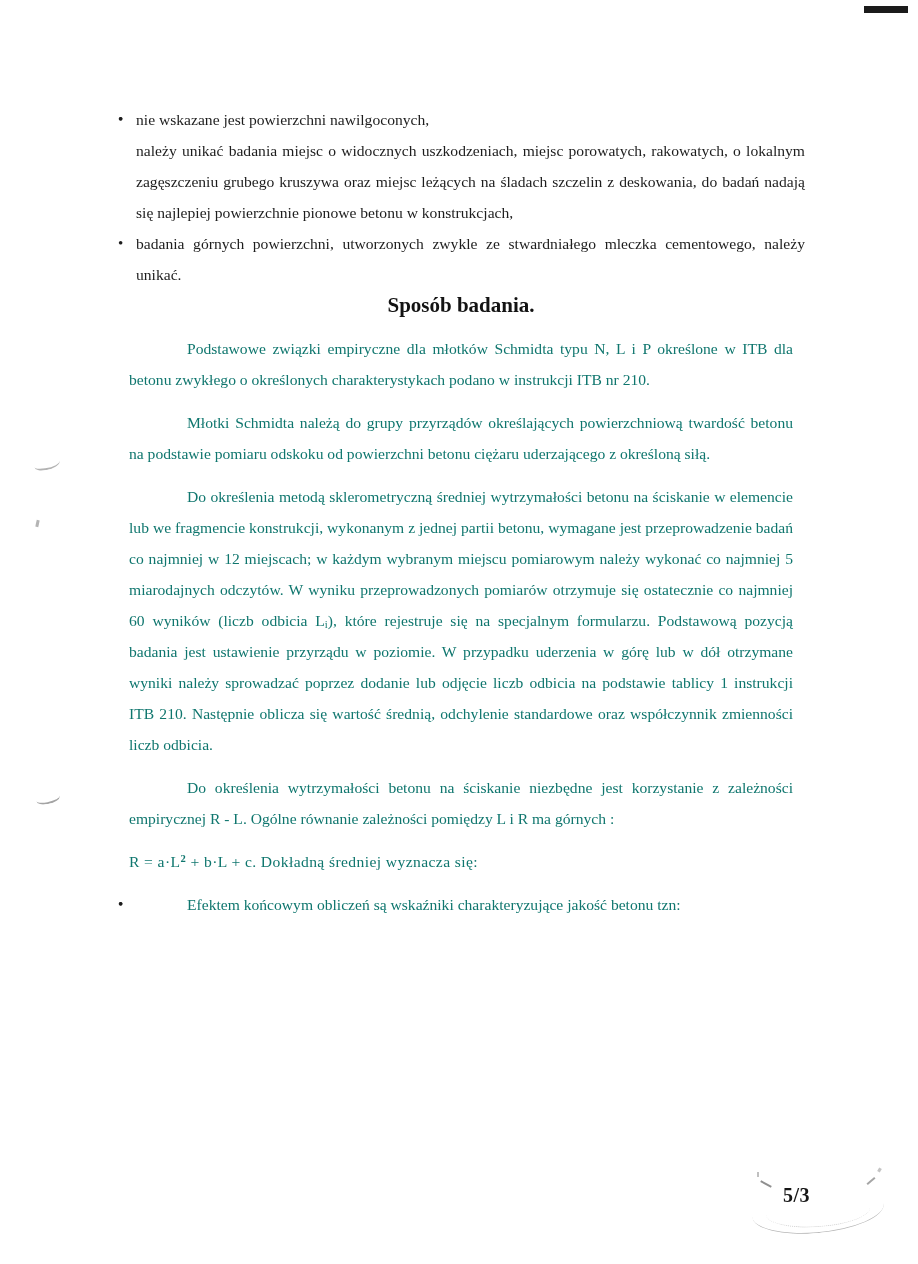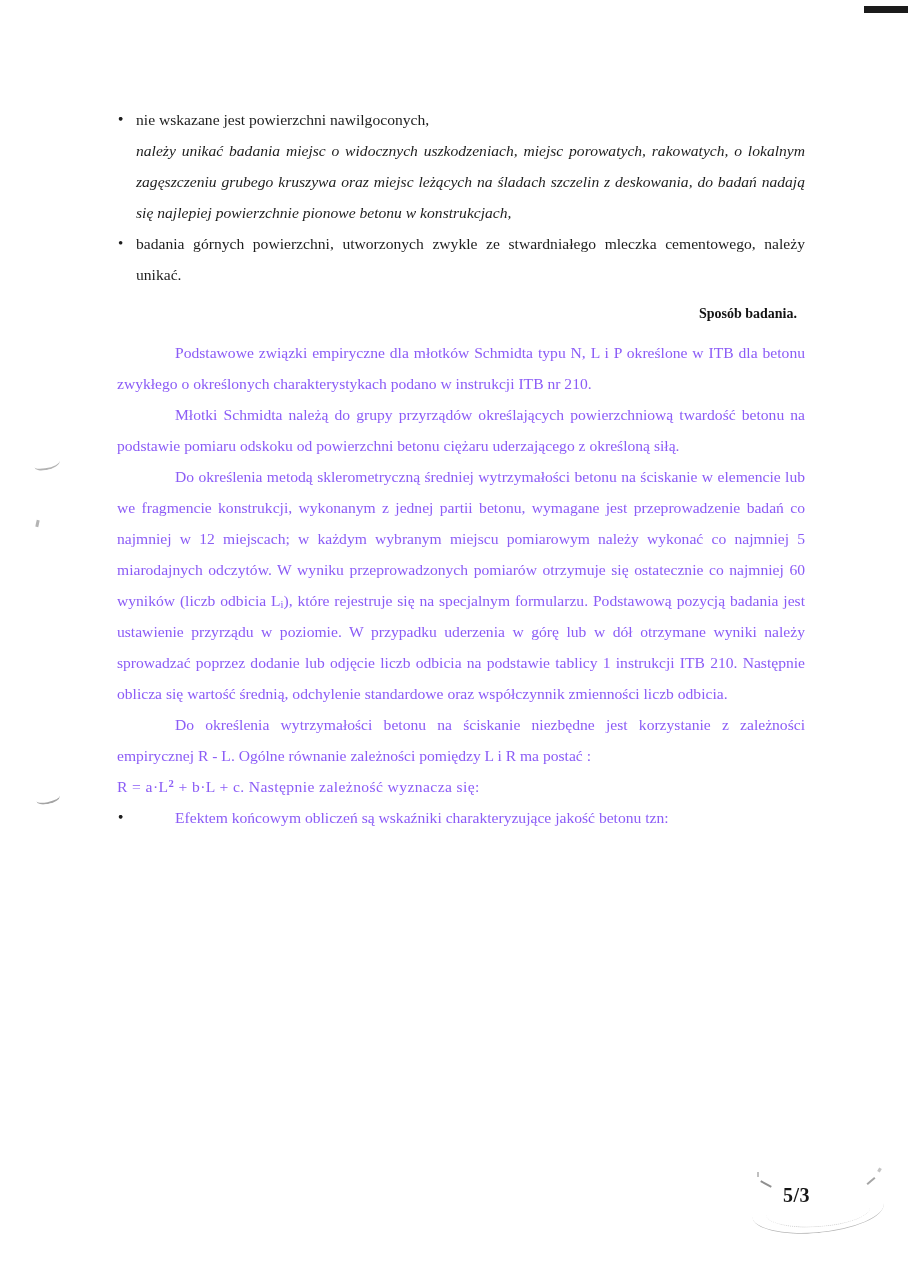--- a/index.html
+++ b/index.html
@@ -17,39 +17,39 @@
     color: #1a1a1a;
   }
   .content {
     position: absolute;
     left: 117px;
     top: 104px;
     width: 688px;
   }
   
   p {
-    margin: 0;
+    margin: 12px;
     font-size: 15.6px;
     line-height: 31px;
     text-align: justify;
     text-justify: inter-word;
-    color: #8b5cf6;
+    color: #0f766e;
   }
   p.indent {
     text-indent: 58px;
   }
   p.noindent {
     text-indent: 0;
   }
   .heading {
-    margin: 8px;
-    font-size: 14px;
+    margin: 0;
+    font-size: 21px;
     line-height: 31px;
     font-weight: bold;
-    text-align: right;
+    text-align: center;
     color: #131313;
   }
   
   ul.bullets {
     margin: 0;
     padding: 0;
     list-style: none;
   }
   ul.bullets > li {
     position: relative;
@@ -71,21 +71,20 @@
   }
   
   .cont {
     margin: 0;
     padding-left: 19px;
     font-size: 15.6px;
     line-height: 31px;
     text-align: justify;
     text-justify: inter-word;
     color: #1d1d1d;
-    font-style: italic;
   }
   
   .formula {
     font-size: 15.6px;
     letter-spacing: 0.4px;
   }
   sub {
     font-size: 0.68em;
     vertical-align: -0.22em;
     line-height: 0;
@@ -240,23 +239,23 @@
     </ul>
 
     <p class="heading">Sposób badania.</p>
 
     <p class="indent">Podstawowe związki empiryczne dla młotków Schmidta typu N, L i P określone w ITB dla betonu zwykłego o określonych charakterystykach podano w instrukcji ITB nr 210.</p>
 
     <p class="indent">Młotki Schmidta należą do grupy przyrządów określających powierzchniową twardość betonu na podstawie pomiaru odskoku od powierzchni betonu ciężaru uderzającego z określoną siłą.</p>
 
     <p class="indent"><span>Do określenia metodą sklerometryczną średniej wytrzymałości betonu na ściskanie w elemencie lub we fragmencie konstrukcji, wykonanym z jednej partii betonu, wymagane jest przeprowadzenie badań co najmniej w 12 miejscach; w każdym wybranym miejscu pomiarowym należy wykonać co najmniej 5 miarodajnych odczytów. W wyniku przeprowadzonych pomiarów otrzymuje się ostatecznie co najmniej 60 wyników (liczb odbicia L</span><sub>i</sub><span>), które rejestruje się na specjalnym formularzu. Podstawową pozycją badania jest ustawienie przyrządu w poziomie. W przypadku uderzenia w górę lub w dół otrzymane wyniki należy sprowadzać poprzez dodanie lub odjęcie liczb odbicia na podstawie tablicy 1 instrukcji ITB 210. Następnie oblicza się wartość średnią, odchylenie standardowe oraz współczynnik zmienności liczb odbicia.</span></p>
 
-    <p class="indent">Do określenia wytrzymałości betonu na ściskanie niezbędne jest korzystanie z zależności empirycznej R - L. Ogólne równanie zależności pomiędzy L i R ma postać :</p>
-
-    <p class="noindent formula"><span>R = a</span><span>·</span><span>L</span><sup>2</sup> <span>+ b</span><span>·</span><span>L</span> <span>+ c</span><span>. Następnie zależność wyznacza się:</span></p>
+    <p class="indent">Do określenia wytrzymałości betonu na ściskanie niezbędne jest korzystanie z zależności empirycznej R - L. Ogólne równanie zależności pomiędzy L i R ma górnych :</p>
+
+    <p class="noindent formula"><span>R = a</span><span>·</span><span>L</span><sup>2</sup> <span>+ b</span><span>·</span><span>L</span> <span>+ c</span><span>. Dokładną średniej wyznacza się:</span></p>
 
     <ul class="bullets">
       <li>
         <span class="dot">•</span>
       </li>
       <li>
         <span class="dot">•</span>
       </li>
     </ul>
 

